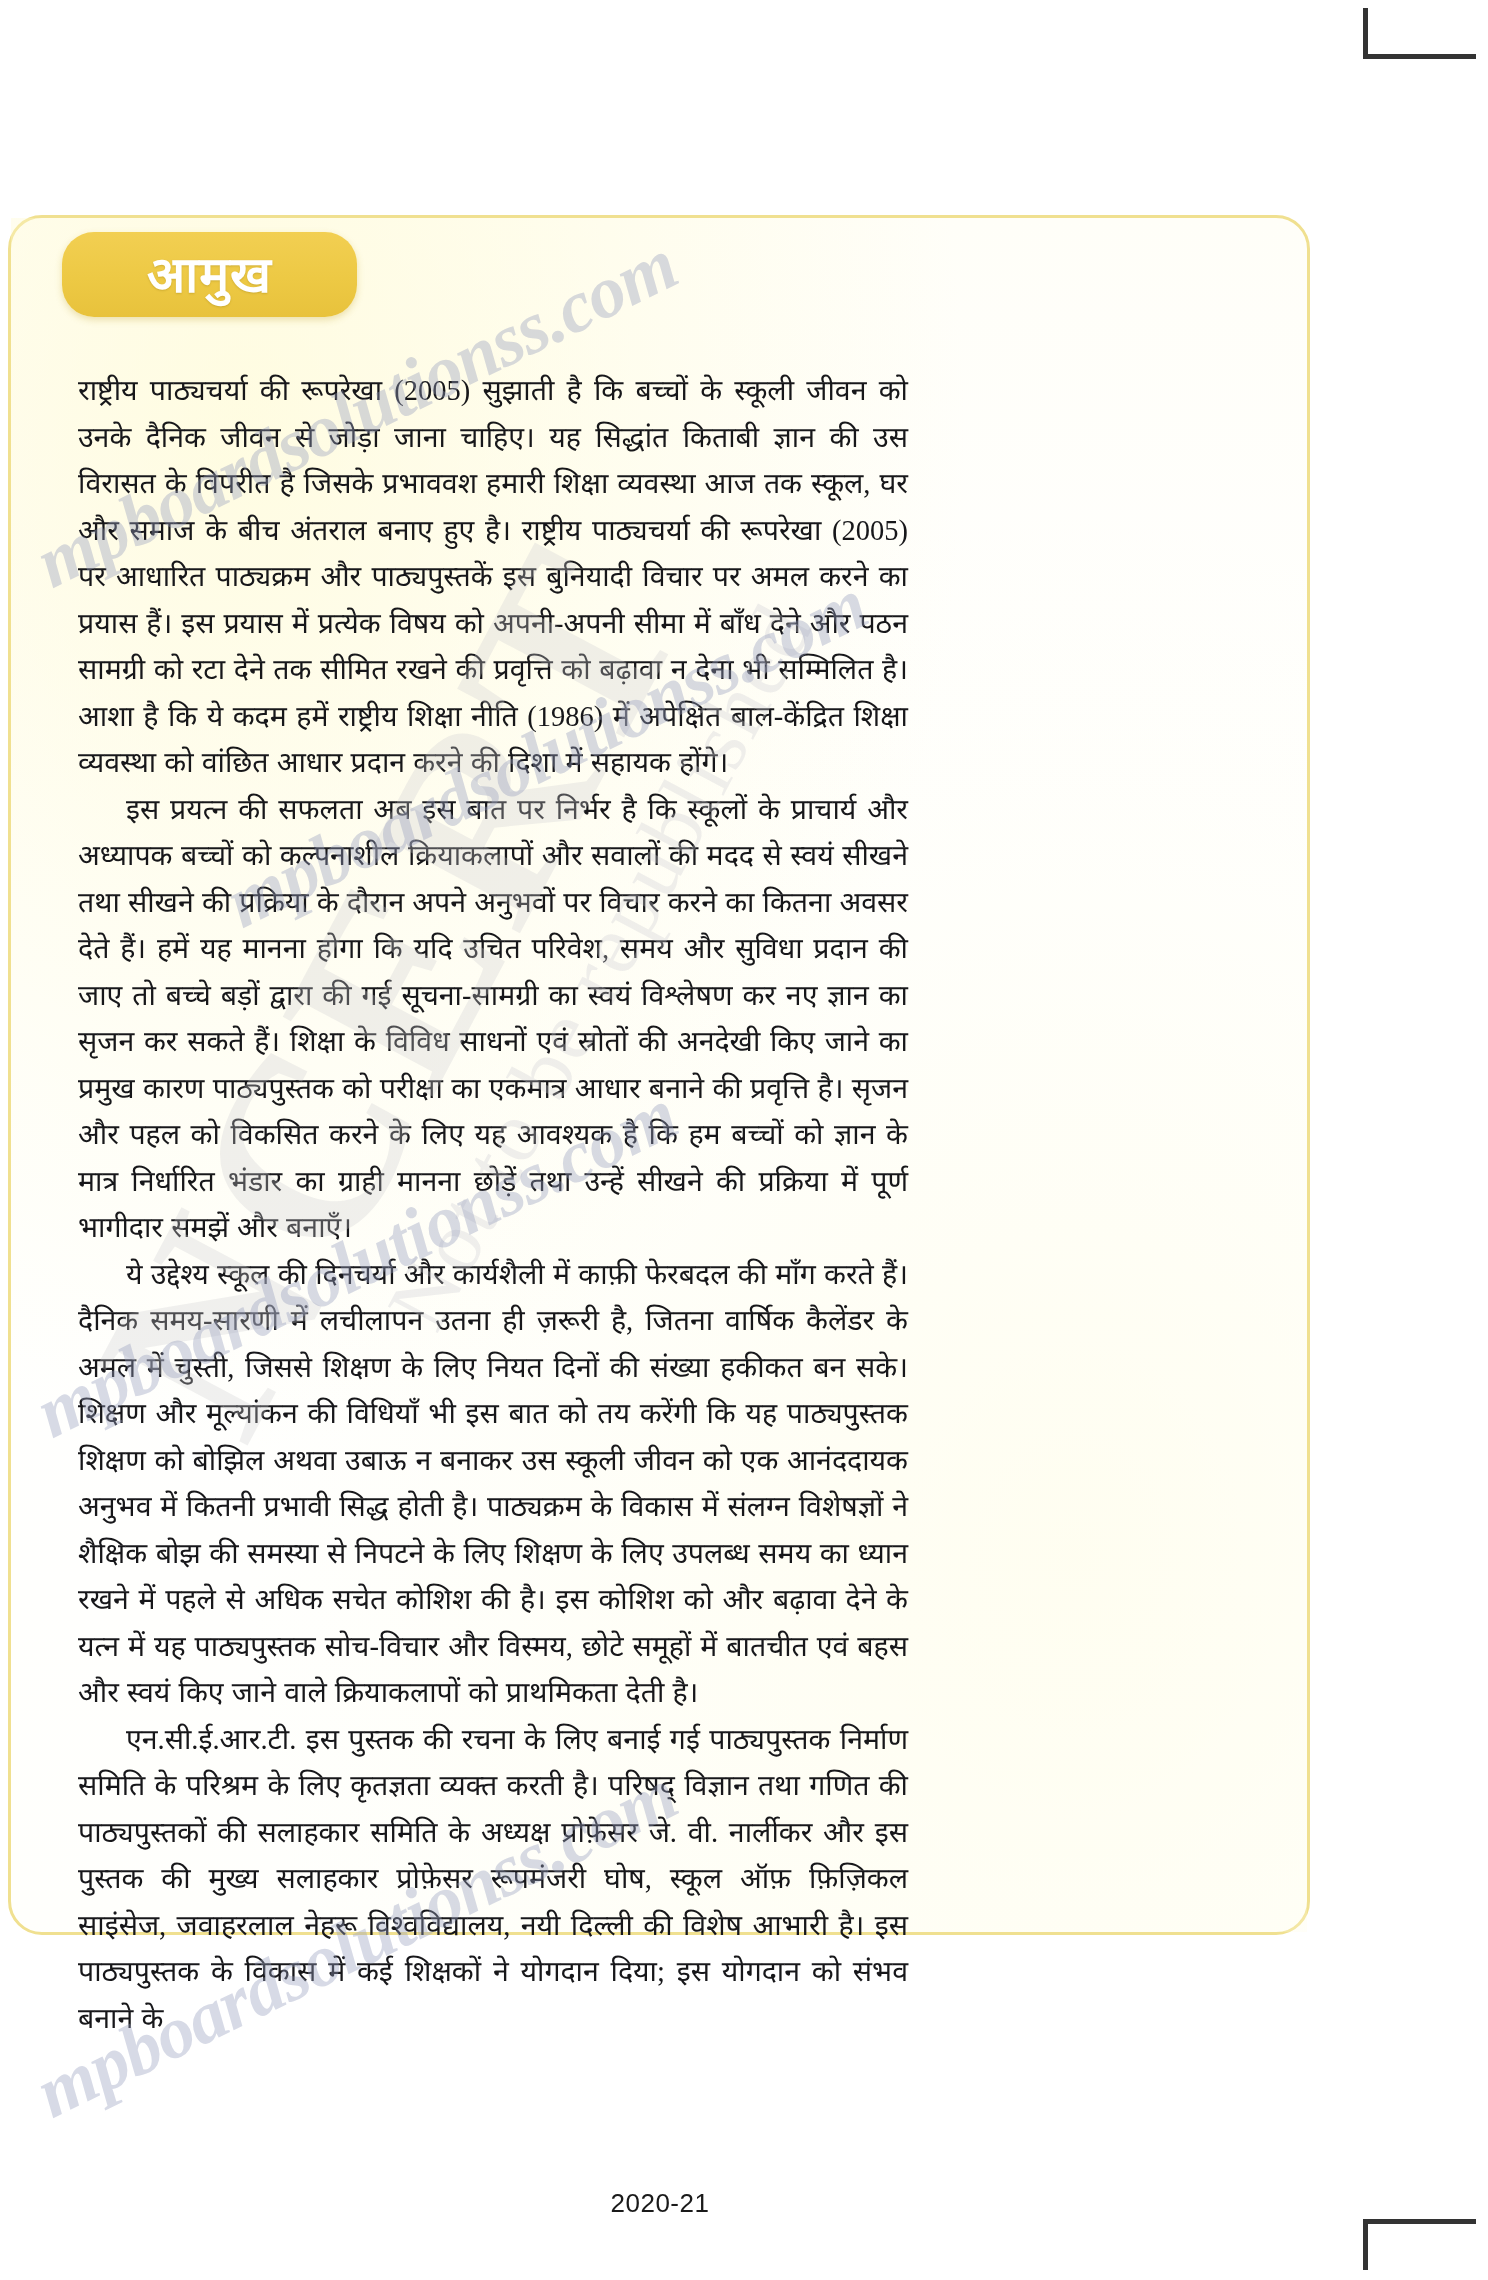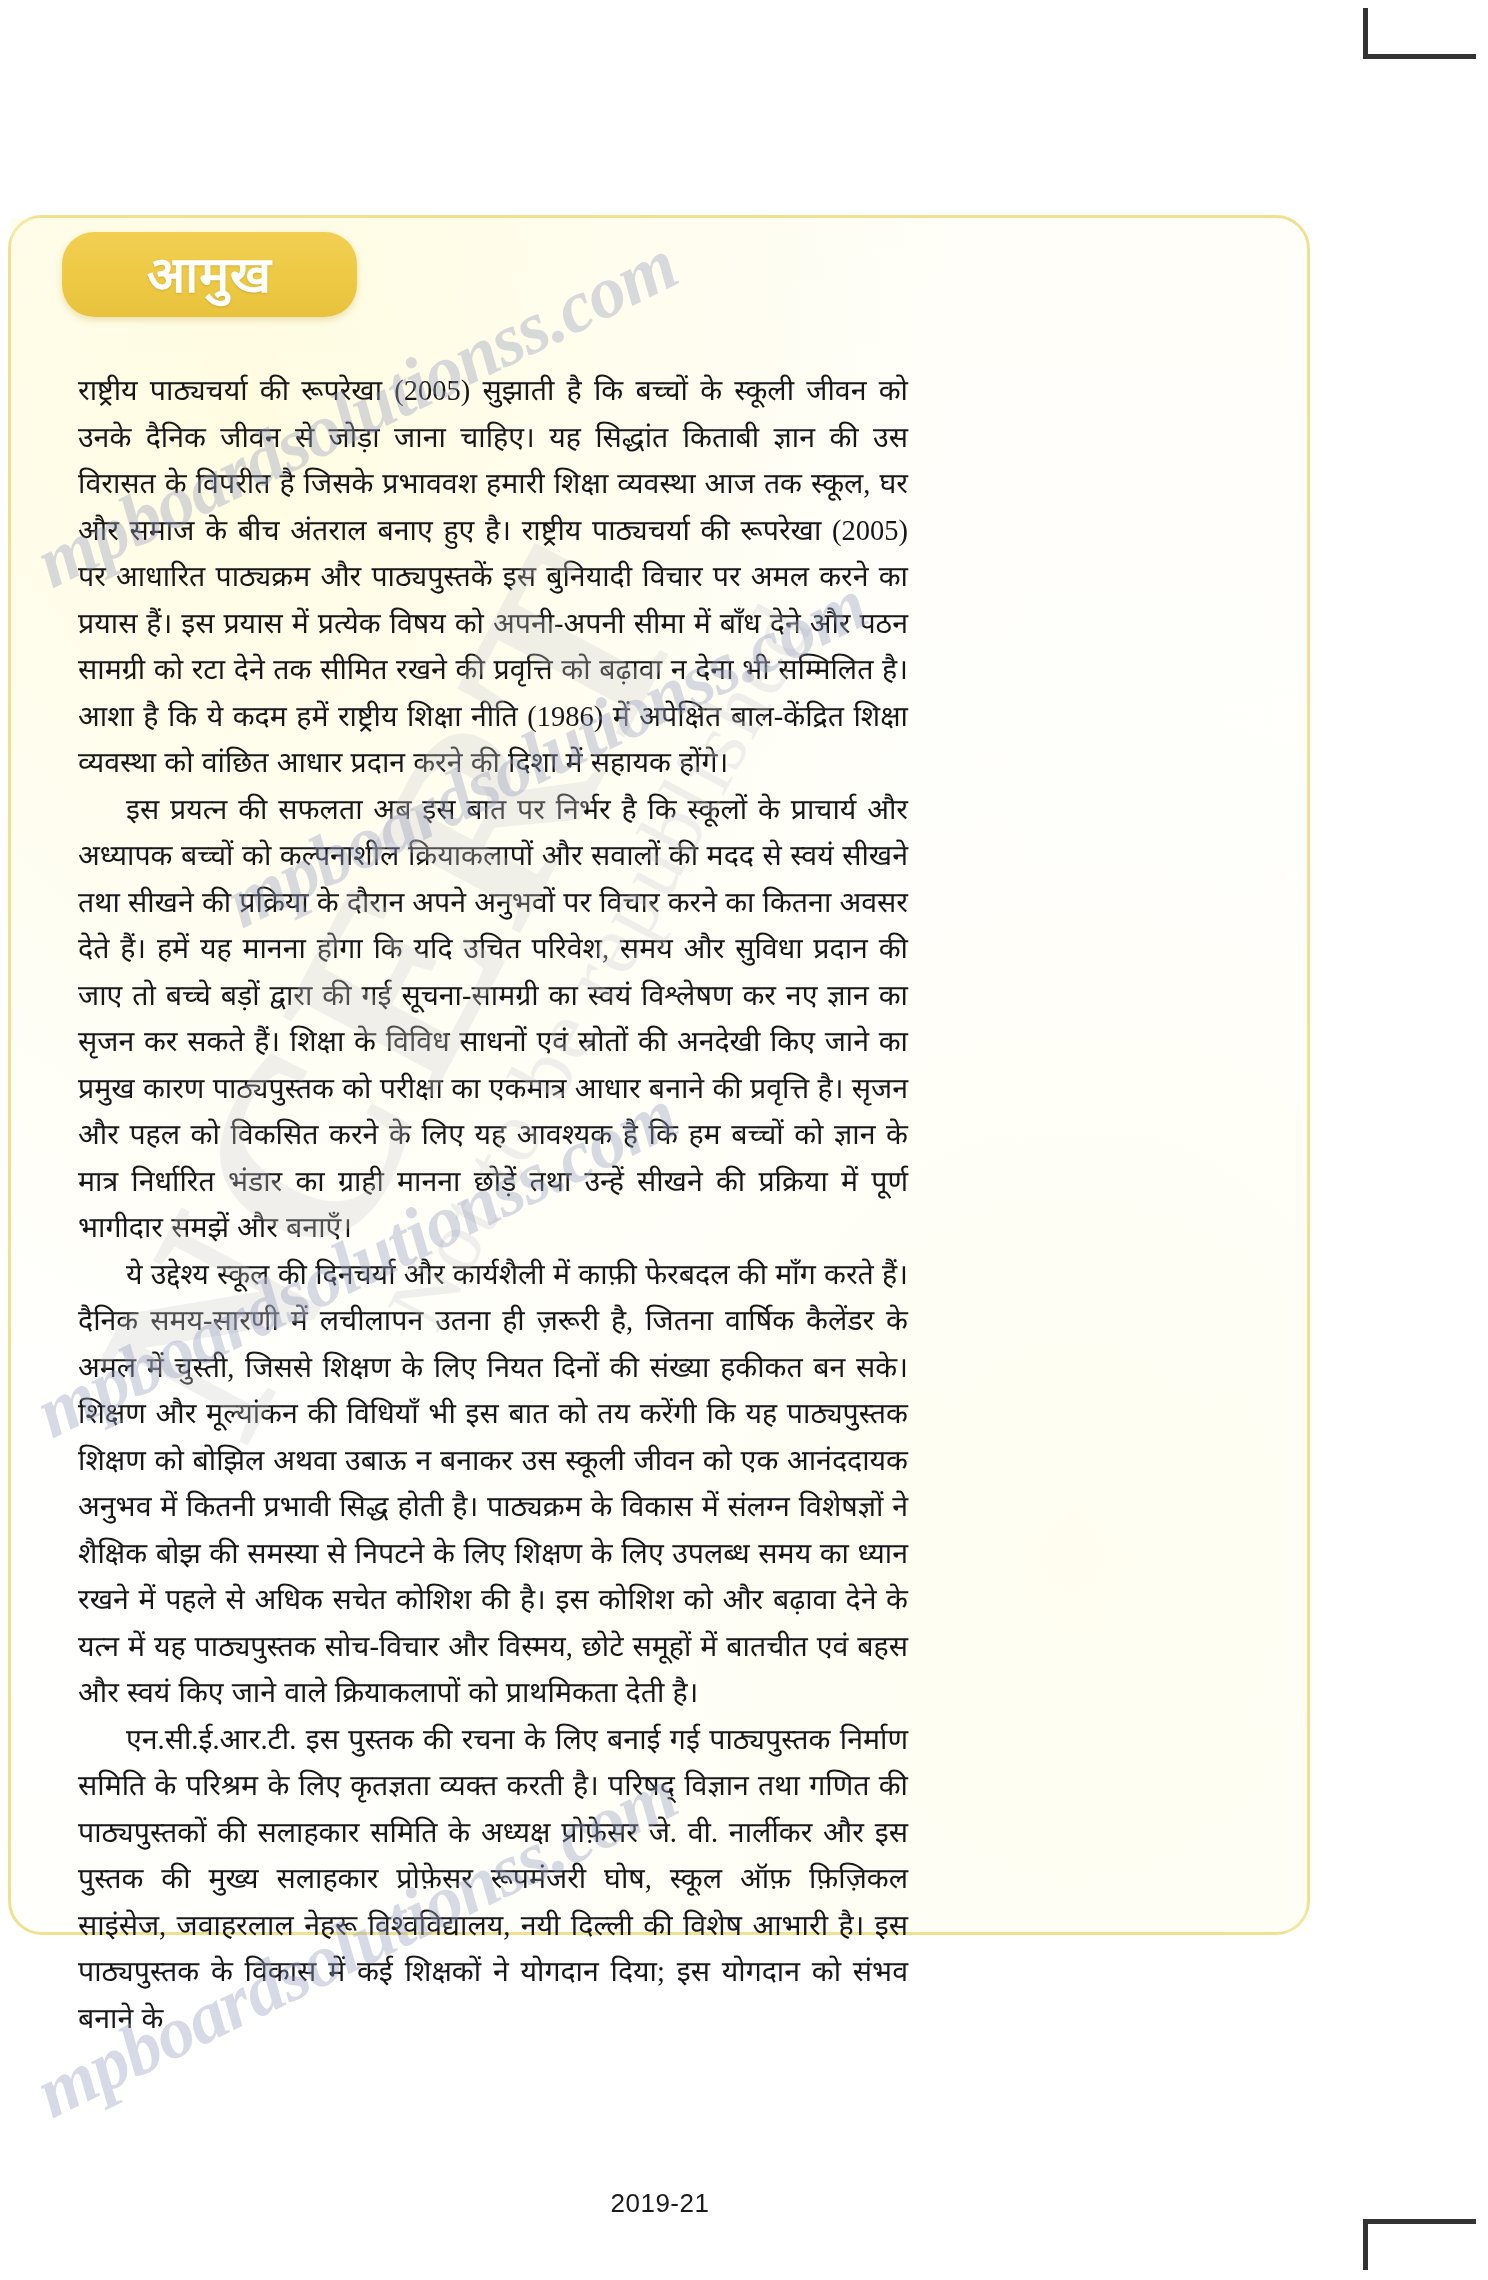--- a/index.html
+++ b/index.html
@@ -202,14 +202,14 @@
 </div>
 
 <div class="content">
   <p class="para">राष्ट्रीय पाठ्यचर्या की रूपरेखा (2005) सुझाती है कि बच्चों के स्कूली जीवन को उनके दैनिक जीवन से जोड़ा जाना चाहिए। यह सिद्धांत किताबी ज्ञान की उस विरासत के विपरीत है जिसके प्रभाववश हमारी शिक्षा व्यवस्था आज तक स्कूल, घर और समाज के बीच अंतराल बनाए हुए है। राष्ट्रीय पाठ्यचर्या की रूपरेखा (2005) पर आधारित पाठ्यक्रम और पाठ्यपुस्तकें इस बुनियादी विचार पर अमल करने का प्रयास हैं। इस प्रयास में प्रत्येक विषय को अपनी-अपनी सीमा में बाँध देने और पठन सामग्री को रटा देने तक सीमित रखने की प्रवृत्ति को बढ़ावा न देना भी सम्मिलित है। आशा है कि ये कदम हमें राष्ट्रीय शिक्षा नीति (1986) में अपेक्षित बाल-केंद्रित शिक्षा व्यवस्था को वांछित आधार प्रदान करने की दिशा में सहायक होंगे।</p>
   <p class="para indent">इस प्रयत्न की सफलता अब इस बात पर निर्भर है कि स्कूलों के प्राचार्य और अध्यापक बच्चों को कल्पनाशील क्रियाकलापों और सवालों की मदद से स्वयं सीखने तथा सीखने की प्रक्रिया के दौरान अपने अनुभवों पर विचार करने का कितना अवसर देते हैं। हमें यह मानना होगा कि यदि उचित परिवेश, समय और सुविधा प्रदान की जाए तो बच्चे बड़ों द्वारा की गई सूचना-सामग्री का स्वयं विश्लेषण कर नए ज्ञान का सृजन कर सकते हैं। शिक्षा के विविध साधनों एवं स्रोतों की अनदेखी किए जाने का प्रमुख कारण पाठ्यपुस्तक को परीक्षा का एकमात्र आधार बनाने की प्रवृत्ति है। सृजन और पहल को विकसित करने के लिए यह आवश्यक है कि हम बच्चों को ज्ञान के मात्र निर्धारित भंडार का ग्राही मानना छोड़ें तथा उन्हें सीखने की प्रक्रिया में पूर्ण भागीदार समझें और बनाएँ।</p>
   <p class="para indent">ये उद्देश्य स्कूल की दिनचर्या और कार्यशैली में काफ़ी फेरबदल की माँग करते हैं। दैनिक समय-सारणी में लचीलापन उतना ही ज़रूरी है, जितना वार्षिक कैलेंडर के अमल में चुस्ती, जिससे शिक्षण के लिए नियत दिनों की संख्या हकीकत बन सके। शिक्षण और मूल्यांकन की विधियाँ भी इस बात को तय करेंगी कि यह पाठ्यपुस्तक शिक्षण को बोझिल अथवा उबाऊ न बनाकर उस स्कूली जीवन को एक आनंददायक अनुभव में कितनी प्रभावी सिद्ध होती है। पाठ्यक्रम के विकास में संलग्न विशेषज्ञों ने शैक्षिक बोझ की समस्या से निपटने के लिए शिक्षण के लिए उपलब्ध समय का ध्यान रखने में पहले से अधिक सचेत कोशिश की है। इस कोशिश को और बढ़ावा देने के यत्न में यह पाठ्यपुस्तक सोच-विचार और विस्मय, छोटे समूहों में बातचीत एवं बहस और स्वयं किए जाने वाले क्रियाकलापों को प्राथमिकता देती है।</p>
   <p class="para indent">एन.सी.ई.आर.टी. इस पुस्तक की रचना के लिए बनाई गई पाठ्यपुस्तक निर्माण समिति के परिश्रम के लिए कृतज्ञता व्यक्त करती है। परिषद् विज्ञान तथा गणित की पाठ्यपुस्तकों की सलाहकार समिति के अध्यक्ष प्रोफ़ेसर जे. वी. नार्लीकर और इस पुस्तक की मुख्य सलाहकार प्रोफ़ेसर रूपमंजरी घोष, स्कूल ऑफ़ फ़िज़िकल साइंसेज, जवाहरलाल नेहरू विश्वविद्यालय, नयी दिल्ली की विशेष आभारी है। इस पाठ्यपुस्तक के विकास में कई शिक्षकों ने योगदान दिया; इस योगदान को संभव बनाने के</p>
 </div>
 
 <div class="footer">
-  <span class="footer-text">2019-21</span>
+  <span class="footer-text">2020-21</span>
 </div>
 
 </body></html>

